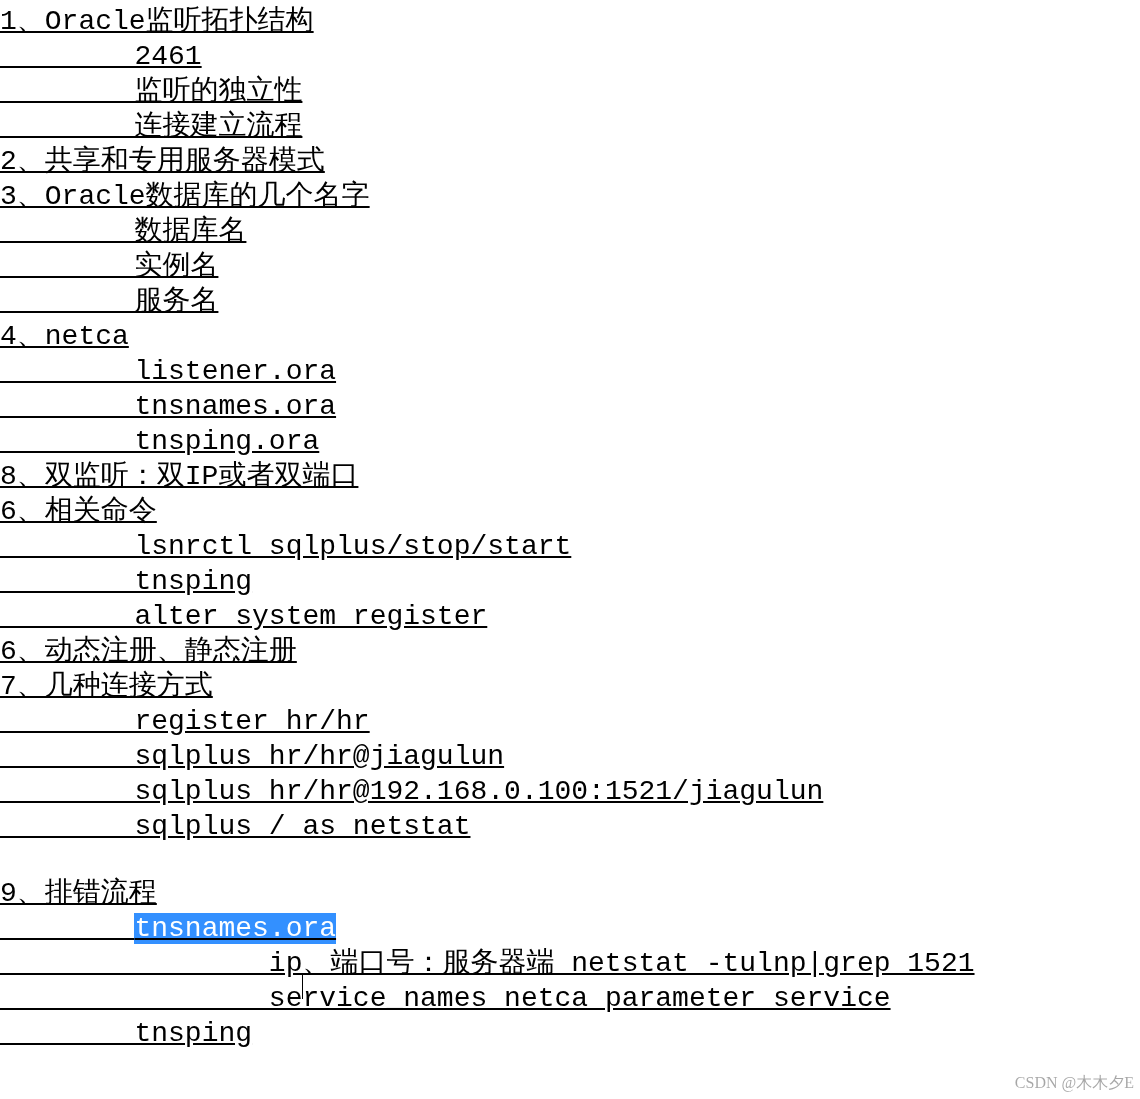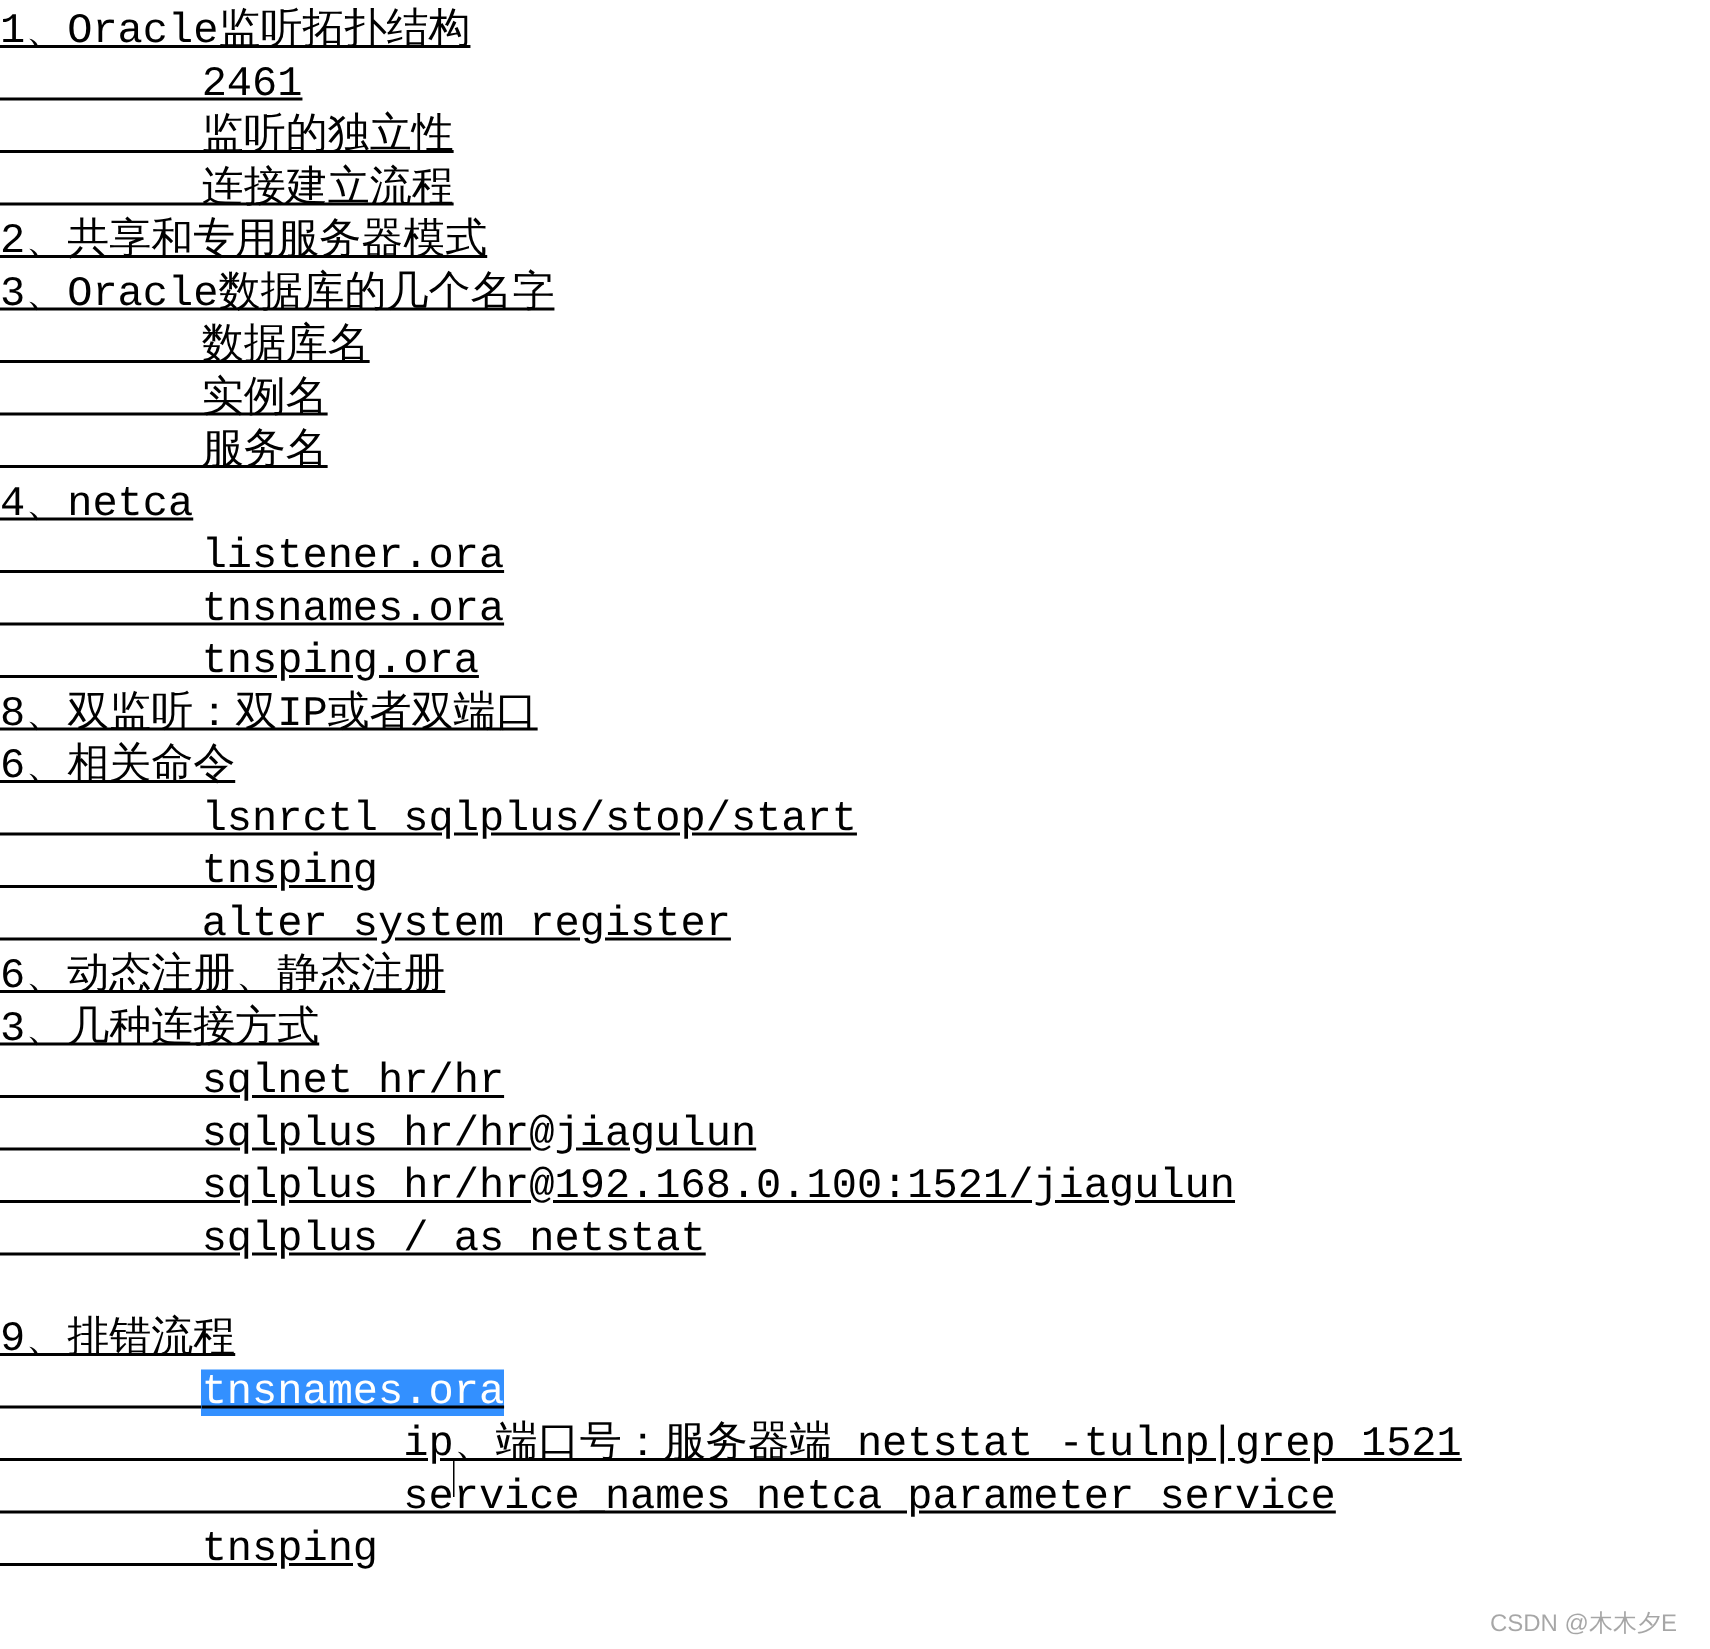--- a/index.html
+++ b/index.html
@@ -26,25 +26,25 @@
     }
     .spacer {
       height: 32px;
     }
     .highlight {
       background: #3390ff;
       color: #ffffff;
     }
     .watermark {
       position: absolute;
-      right: 22px;
+      right: 6px;
       bottom: 6px;
       font-size: 16px;
       color: rgba(0,0,0,0.35);
-      font-family: Liberation Sans, sans-serif;
+      font-family: Liberation Serif, serif;
       text-align: right;
     }
     .cursor {
       display: inline-block;
       width: 0;
       position: relative;
     }
     .cursor::after {
       content: "";
       position: absolute;
@@ -70,22 +70,22 @@
 <div class="line">4、netca</div>
 <div class="line">        listener.ora</div>
 <div class="line">        tnsnames.ora</div>
 <div class="line">        tnsping.ora</div>
 <div class="line">8、双监听：双IP或者双端口</div>
 <div class="line">6、相关命令</div>
 <div class="line">        lsnrctl sqlplus/stop/start</div>
 <div class="line">        tnsping</div>
 <div class="line">        alter system register</div>
 <div class="line">6、动态注册、静态注册</div>
-<div class="line">3、几种连接方式</div>
-<div class="line">        sqlnet hr/hr</div>
+<div class="line">7、几种连接方式</div>
+<div class="line">        register hr/hr</div>
 <div class="line">        sqlplus hr/hr@jiagulun</div>
 <div class="line">        sqlplus hr/hr@192.168.0.100:1521/jiagulun</div>
 <div class="line">        sqlplus / as netstat</div>
 <div class="spacer"></div>
 <div class="line">9、排错流程</div>
 <div class="line"><span>        </span><span class="highlight">tnsnames.ora</span></div>
 <div class="line"><span>                ip</span><span class="cursor"></span><span>、端口号：服务器端 netstat -tulnp|grep 1521</span></div>
 <div class="line">                service_names netca parameter service</div>
 <div class="line">        tnsping</div>
 

